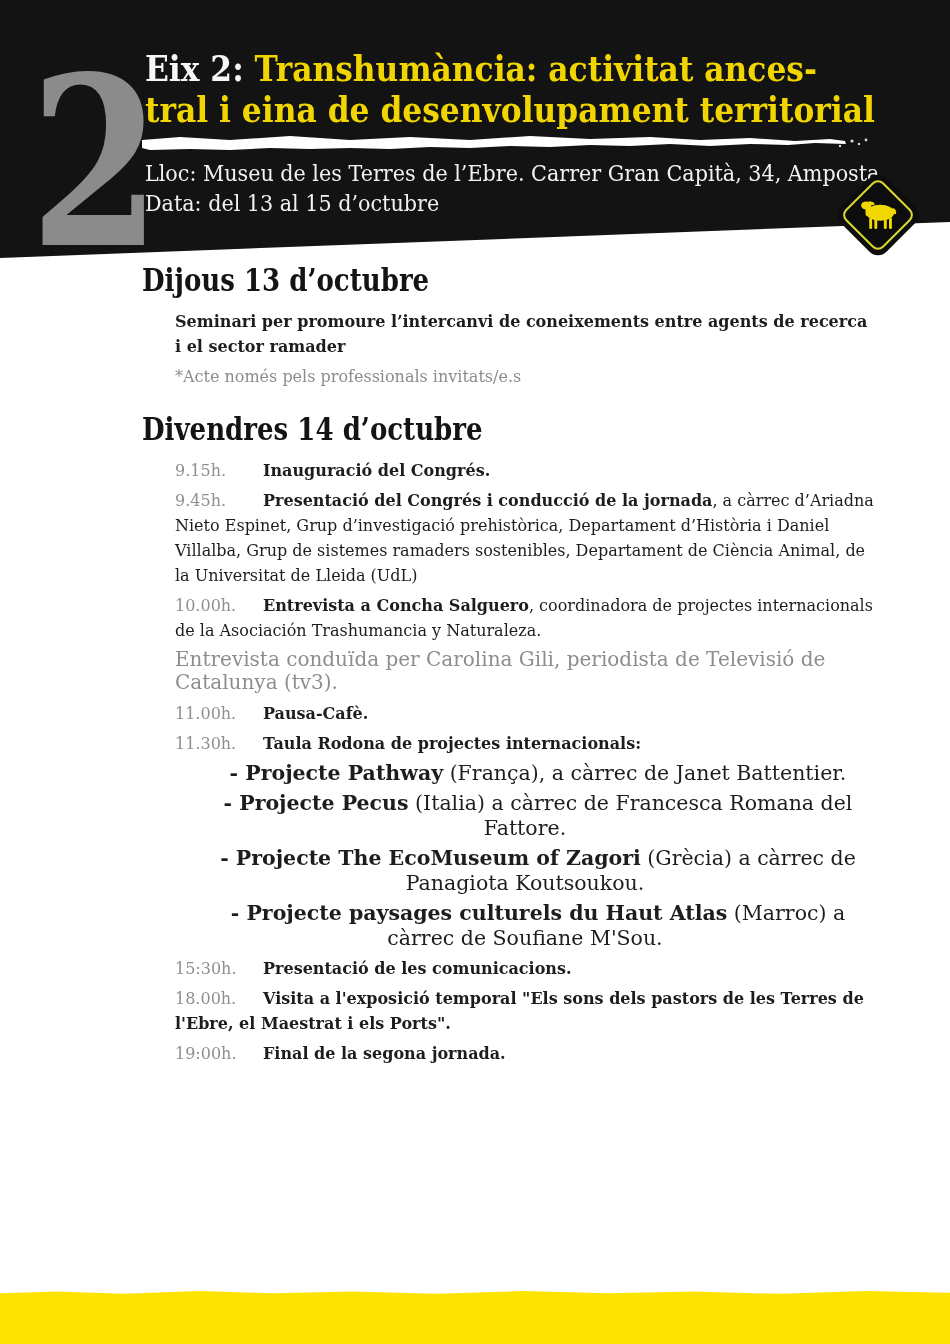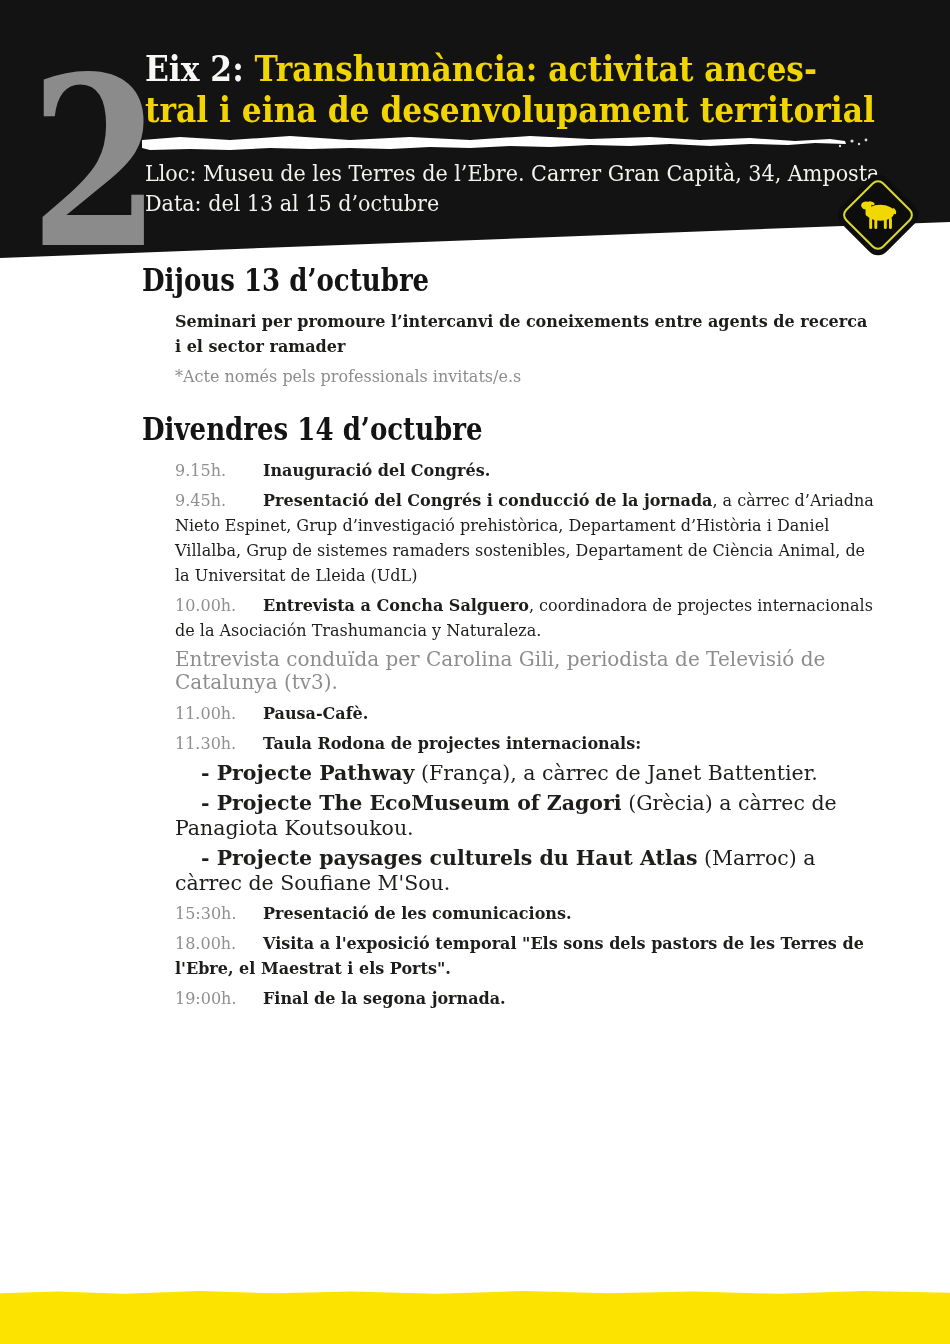--- a/index.html
+++ b/index.html
@@ -70,21 +70,21 @@
   .item b{font-weight:bold;color:#1d1d1b;}
   .time{
     display:inline-block;min-width:85px;margin-right:3px;
     color:#8f8f8f;font-weight:normal;
   }
   .muted{color:#8c8c8c;}
   .subnote{
     margin:2px 0 7px 0;
     font-size:20px;line-height:23px;color:#8d8d8d;
   }
-  .subitem{margin:0 0 5px 0;font-size:20.5px;line-height:25px;text-indent:26px;}
+  .subitem{margin:0 0 5px 0;font-size:20.5px;line-height:25px;text-indent:26px;text-align:center;}
 
   
   .footer-band{
     position:absolute;left:0;bottom:0;width:950px;height:54px;
     background:#fde300;
     clip-path:polygon(0 6%,6% 3%,13% 7%,21% 2%,29% 6%,37% 3%,46% 7%,55% 2%,
                       64% 6%,73% 3%,82% 7%,91% 2%,100% 5%,100% 100%,0 100%);
   }
 </style>
 </head>
@@ -142,20 +142,21 @@
       <section class="section">
         <h2 class="section-title">Divendres 14 d’octubre</h2>
         <div class="items">
           <p class="item"><span class="time">9.15h.</span><b>Inauguració del Congrés.</b></p>
           <p class="item"><span class="time">9.45h.</span><b>Presentació del Congrés i conducció de la jornada</b><span>, a càrrec d’Ariadna Nieto Espinet, Grup d’investigació prehistòrica, Departa­ment d’Història i Daniel Villalba, Grup de sistemes ramaders sosteni­bles, Departament de Ciència Animal, de la Universitat de Lleida (UdL)</span></p>
           <p class="item"><span class="time">10.00h.</span><b>Entrevista a Concha Salguero</b><span>, coordinadora de projectes internacionals de la Asociación Trashumancia y Naturaleza.</span></p>
           <p class="subnote">Entrevista conduïda per Carolina Gili, periodista de Televisió de Catalunya (tv3).</p>
           <p class="item"><span class="time">11.00h.</span><b>Pausa-Cafè.</b></p>
           <p class="item"><span class="time">11.30h.</span><b>Taula Rodona de projectes internacionals:</b></p>
           <p class="subitem"><b>- Projecte Pathway</b><span> (França), a càrrec de Janet Battentier.</span></p>
+          <p class="subitem"><b>- Projecte Pecus</b><span> (Italia) a càrrec de Francesca Romana del Fattore.</span></p>
           <p class="subitem"><b>- Projecte The EcoMuseum of Zagori</b><span> (Grècia) a càrrec de Panagiota Koutsoukou.</span></p>
           <p class="subitem"><b>- Projecte paysages culturels du Haut Atlas</b><span> (Marroc) a càrrec de Soufiane M'Sou.</span></p>
           <p class="item"><span class="time">15:30h.</span><b>Presentació de les comunicacions.</b></p>
           <p class="item"><span class="time">18.00h.</span><b>Visita a l'exposició temporal "Els sons dels pastors de les Terres de l'Ebre, el Maestrat i els Ports".</b></p>
           <p class="item"><span class="time">19:00h.</span><b>Final de la segona jornada.</b></p>
         </div>
       </section>
     </main>
 
   <div class="footer-band"></div>

